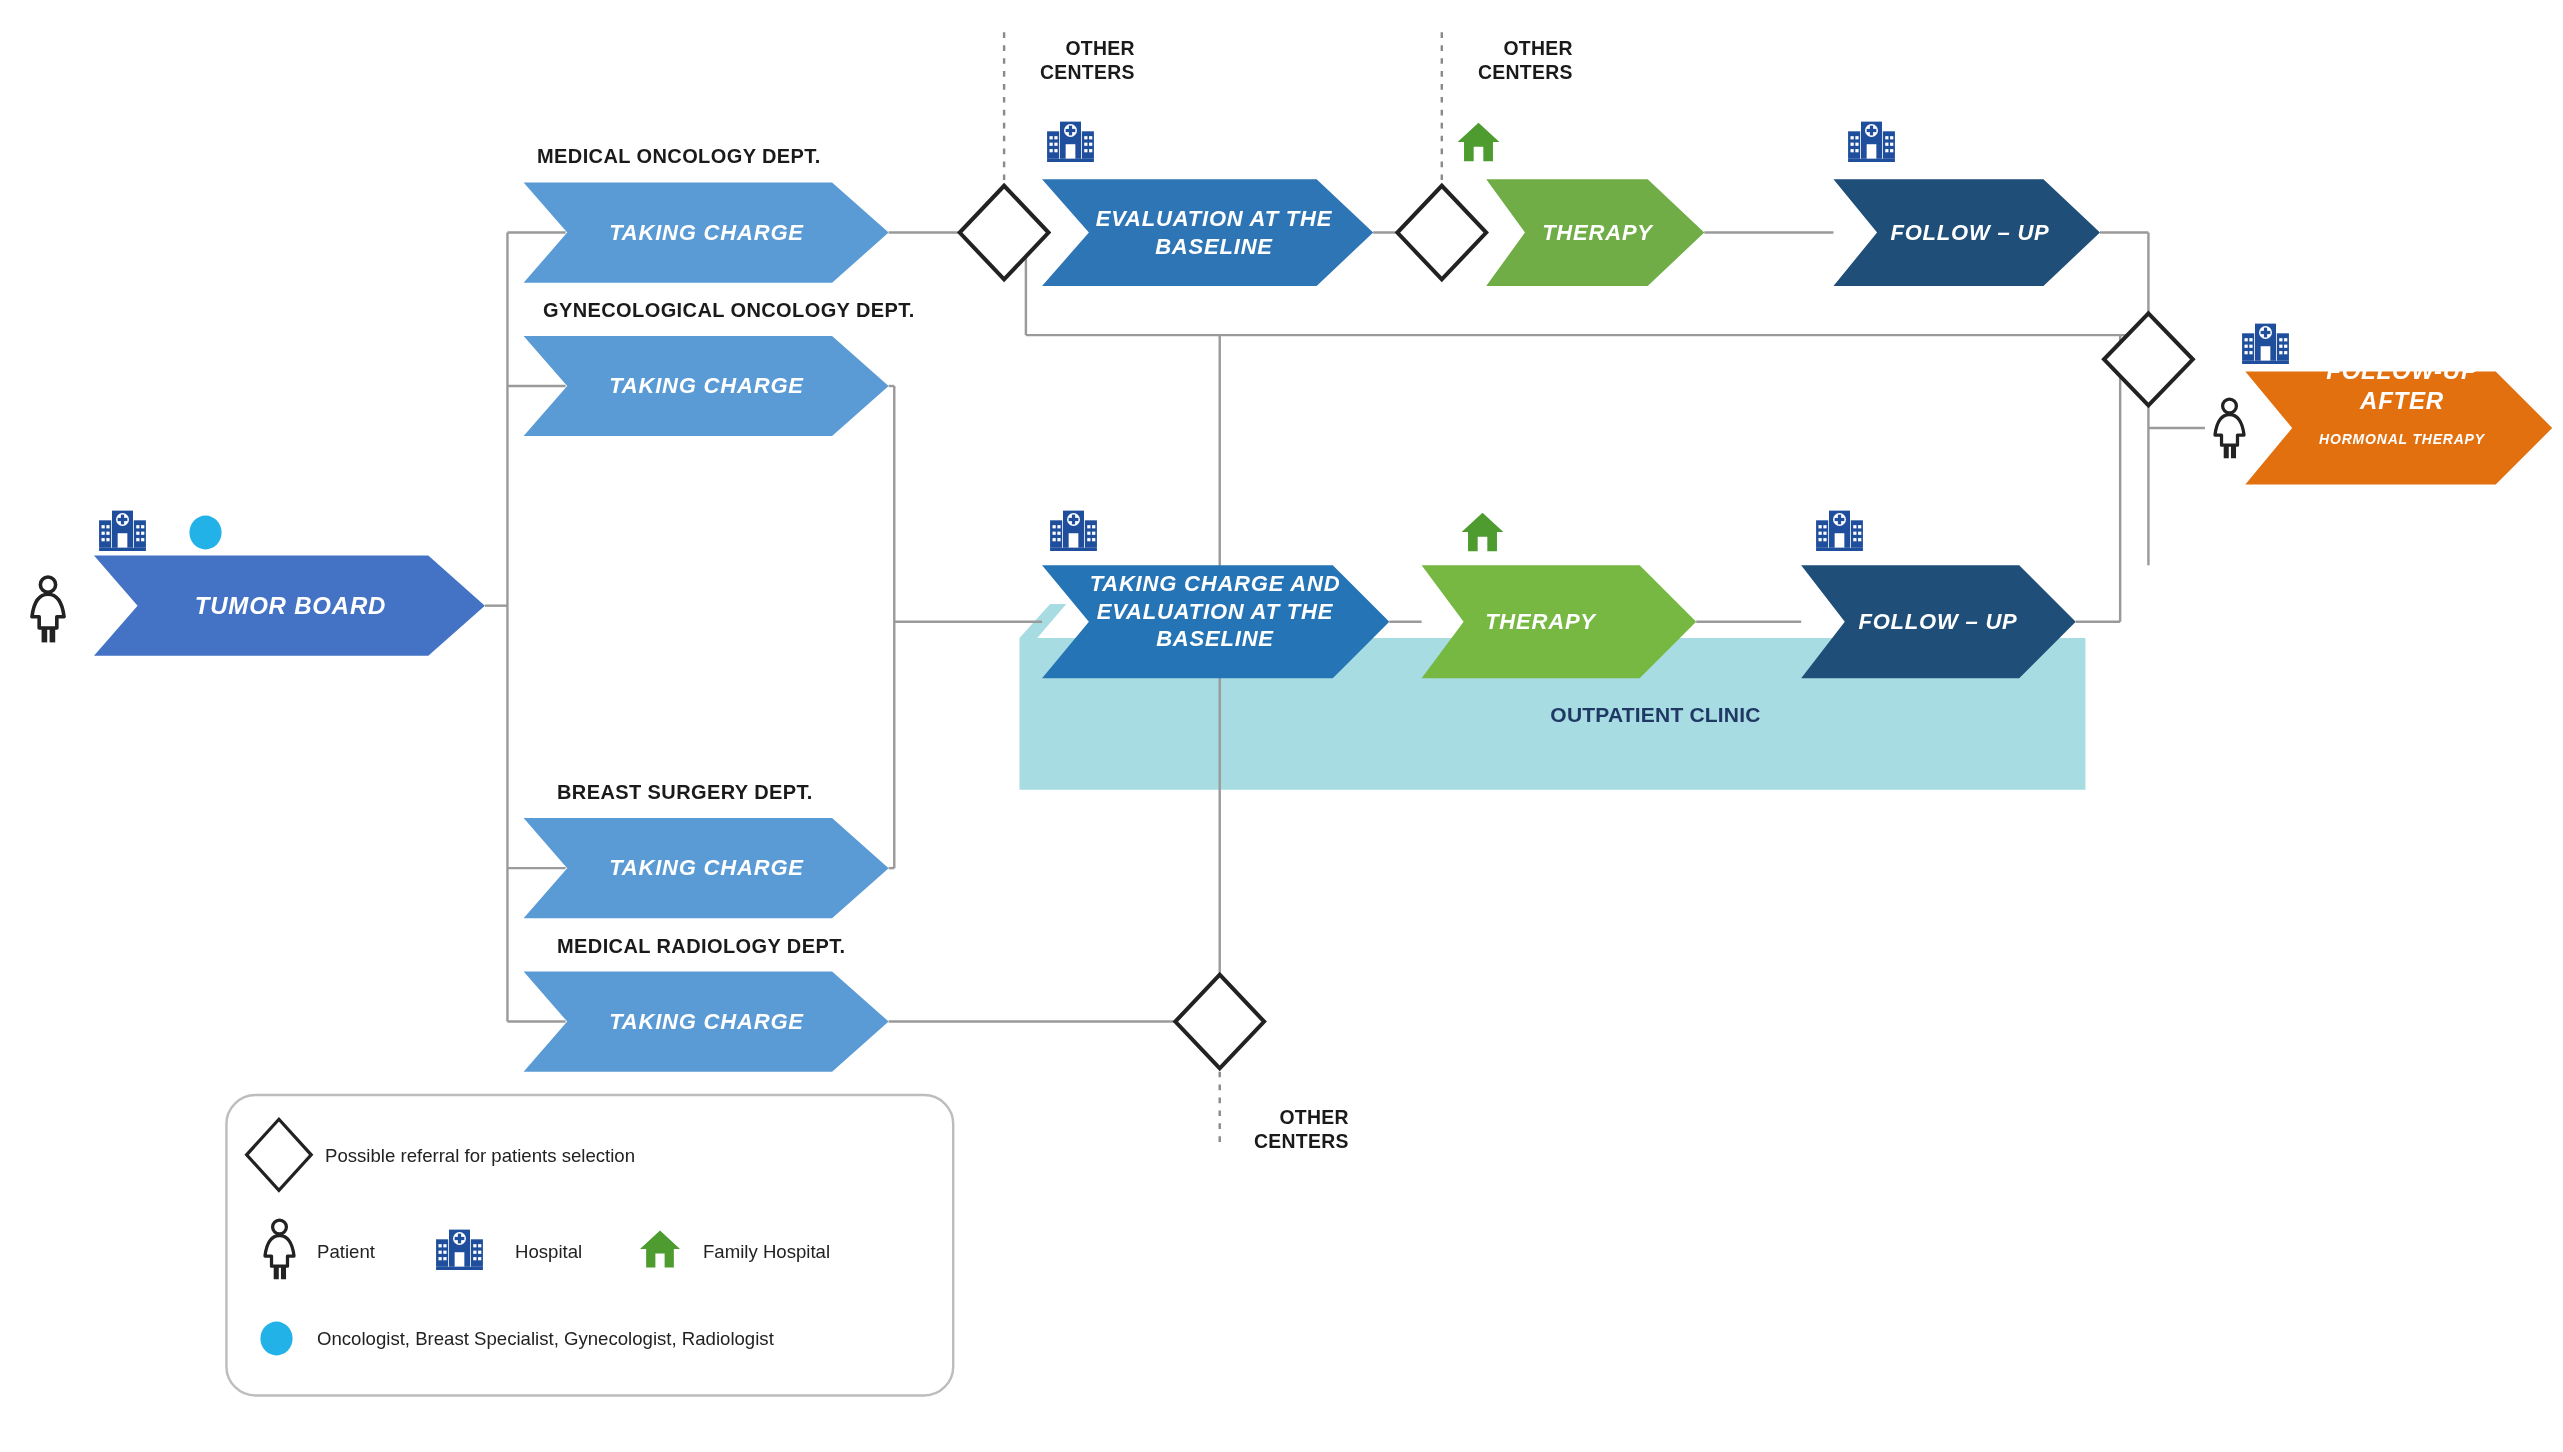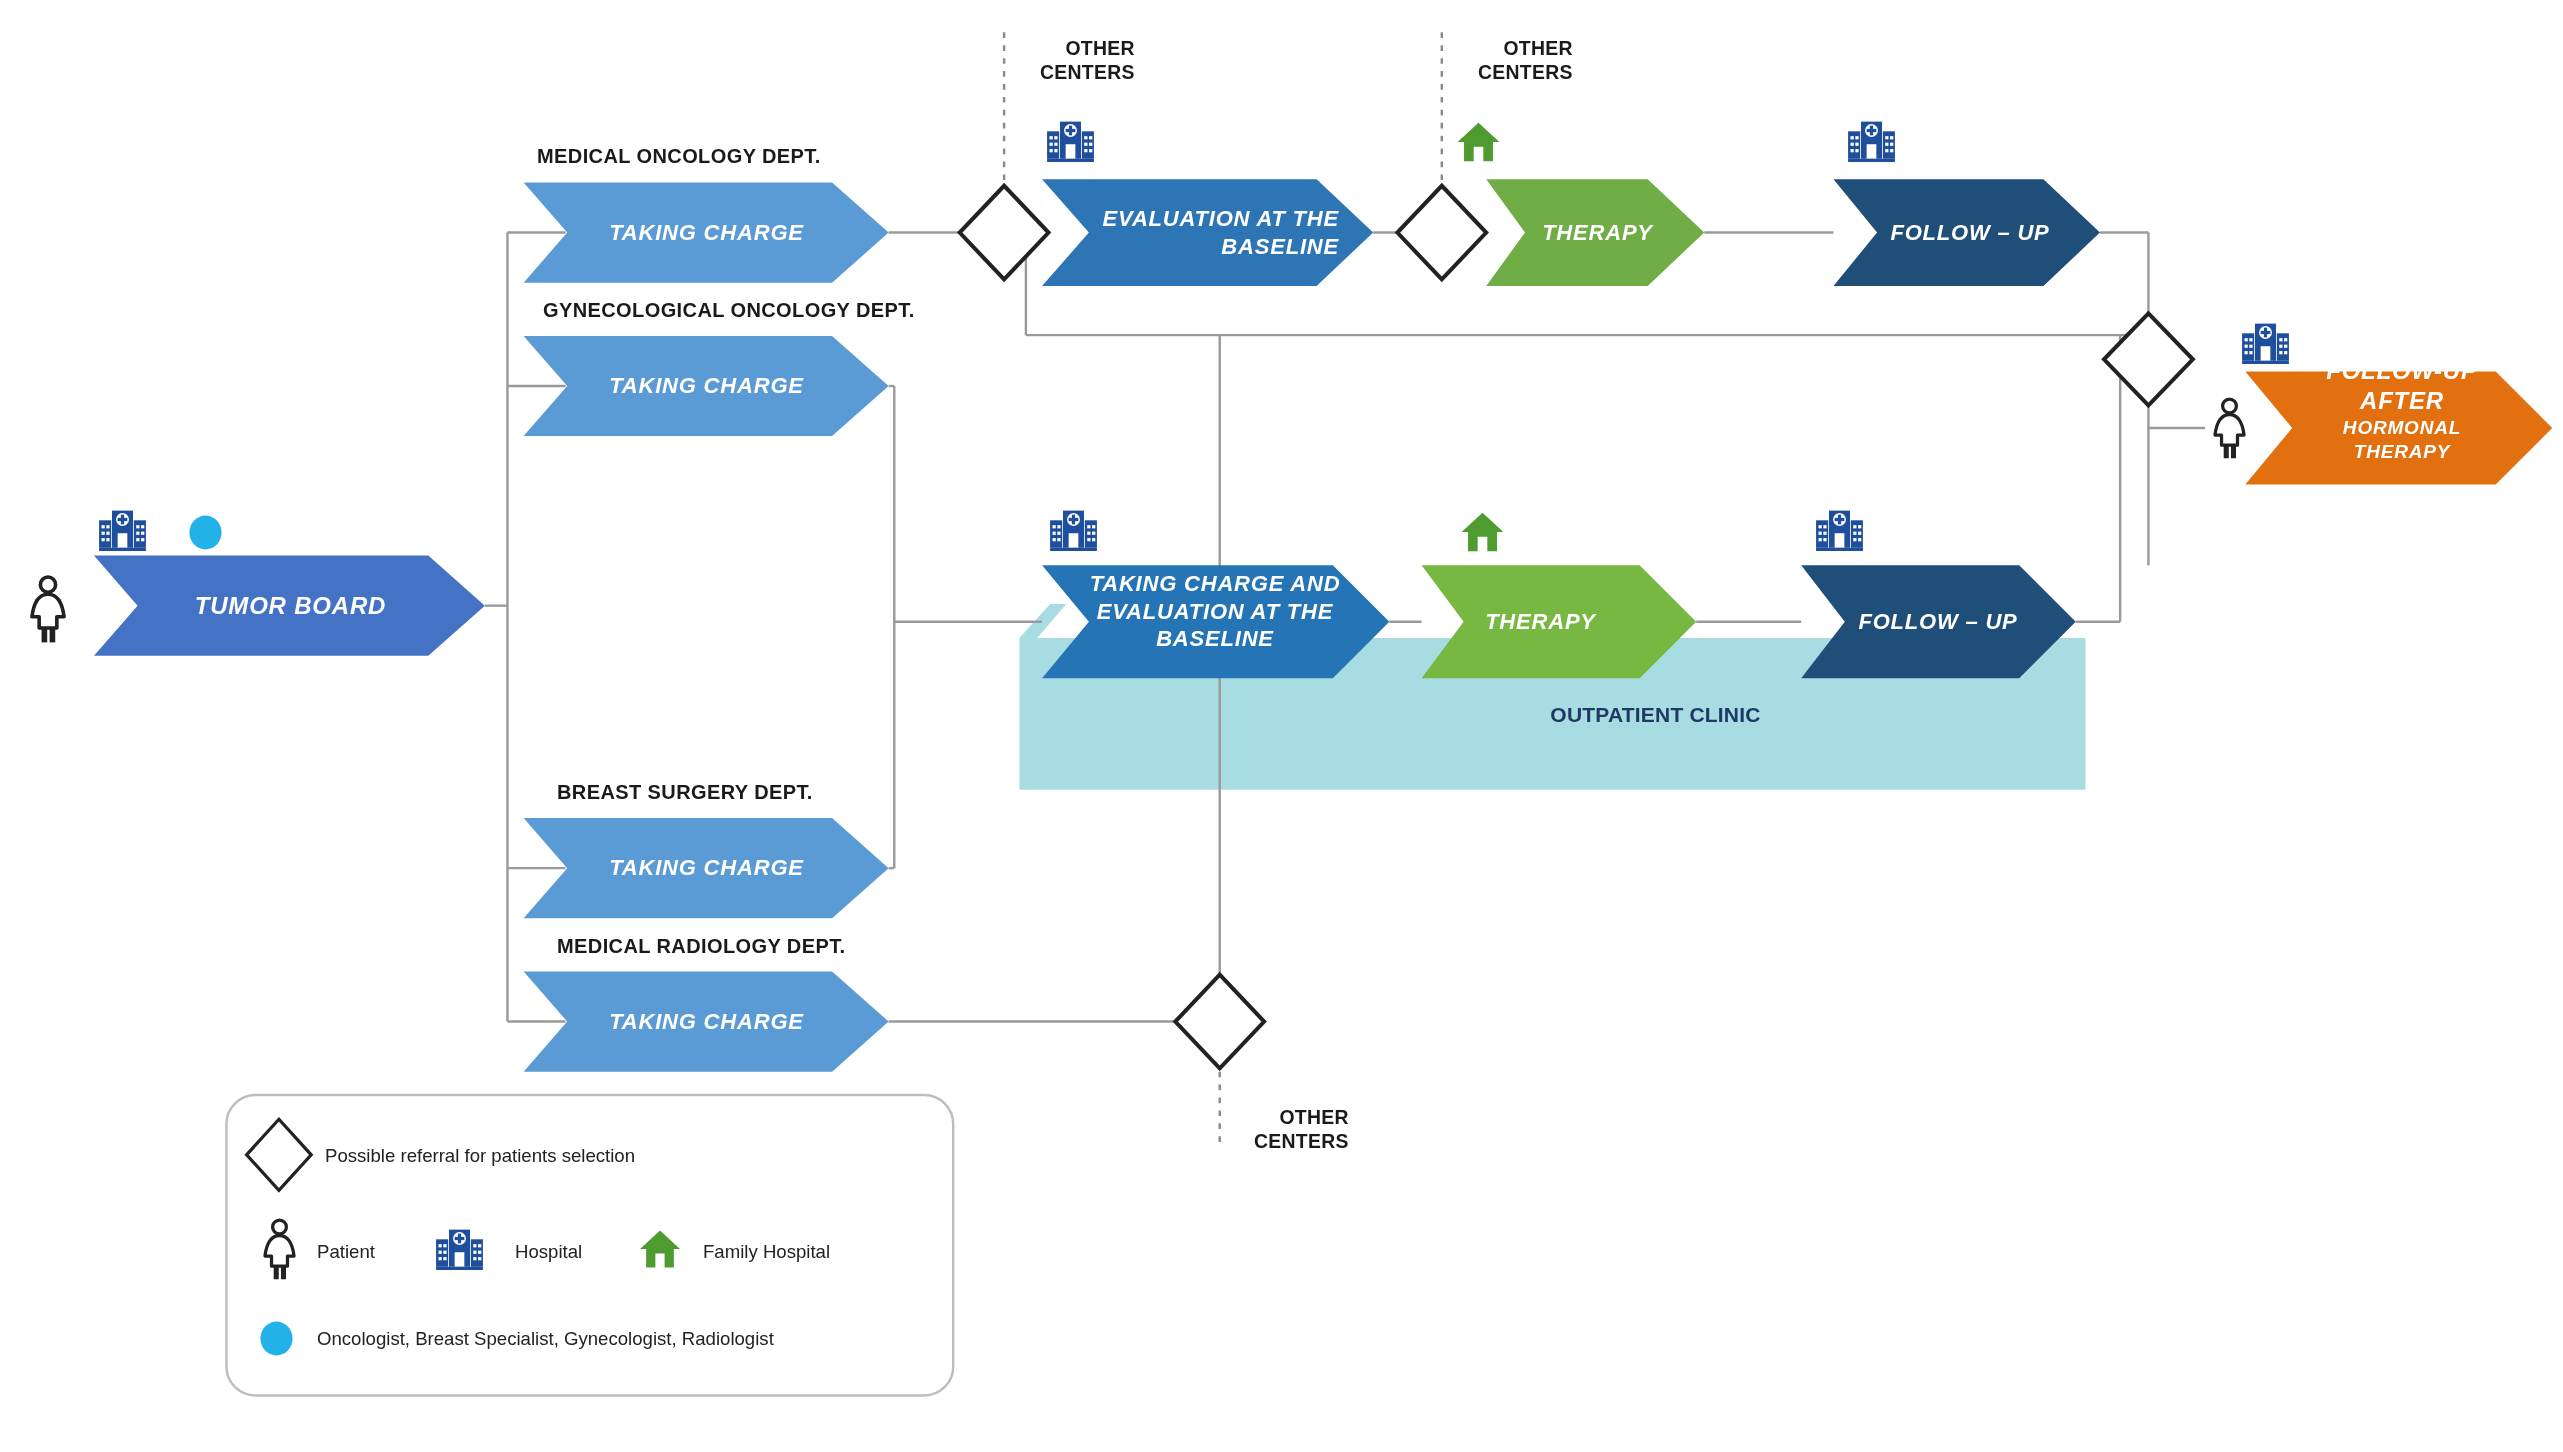--- a/index.html
+++ b/index.html
@@ -359,30 +359,30 @@
     </svg>
   </div>
 
   <div class="chev-text" style="left:137px;top:556px;width:307px;height:100px;font-size:24px;">TUMOR BOARD</div>
 
   <div class="chev-text" style="left:565px;top:183px;width:283px;height:100px;font-size:22px;">TAKING CHARGE</div>
   <div class="chev-text" style="left:565px;top:336px;width:283px;height:100px;font-size:22px;">TAKING CHARGE</div>
   <div class="chev-text" style="left:565px;top:818px;width:283px;height:100px;font-size:22px;">TAKING CHARGE</div>
   <div class="chev-text" style="left:565px;top:972px;width:283px;height:100px;font-size:22px;">TAKING CHARGE</div>
 
-  <div class="chev-text" style="left:1089px;top:179px;width:250px;height:107px;font-size:22px;text-align:right;">EVALUATION AT THE BASELINE</div>
+  <div class="chev-text" style="left:1089px;top:179px;width:250px;height:107px;font-size:22px;">EVALUATION AT THE BASELINE</div>
   <div class="chev-text" style="left:1525px;top:179px;width:145px;height:107px;font-size:22px;">THERAPY</div>
   <div class="chev-text" style="left:1877px;top:179px;width:186px;height:107px;font-size:22px;">FOLLOW – UP</div>
 
   <div class="chev-text" style="left:1089px;top:565px;width:252px;height:93px;font-size:22px;">TAKING CHARGE AND EVALUATION AT THE BASELINE</div>
   <div class="chev-text" style="left:1464px;top:565px;width:153px;height:113px;font-size:22px;">THERAPY</div>
   <div class="chev-text" style="left:1845px;top:565px;width:186px;height:113px;font-size:22px;">FOLLOW – UP</div>
 
   <div class="chev-text" style="left:2293px;top:368px;width:218px;height:36px;font-size:24px;">FOLLOW-UP AFTER</div>
-  <div class="chev-text" style="left:2293px;top:422px;width:218px;height:36px;font-size:19px;">HORMONAL THERAPY</div>
+  <div class="chev-text" style="left:2293px;top:422px;width:218px;height:36px;font-size:14px;">HORMONAL THERAPY</div>
 
   <div class="dept-label" style="left:537px;top:145px;">MEDICAL ONCOLOGY DEPT.</div>
   <div class="dept-label" style="left:543px;top:299px;">GYNECOLOGICAL ONCOLOGY DEPT.</div>
   <div class="dept-label" style="left:557px;top:781px;">BREAST SURGERY DEPT.</div>
   <div class="dept-label" style="left:557px;top:935px;">MEDICAL RADIOLOGY DEPT.</div>
 
   <div class="band-text" style="left:1373px;top:701px;width:565px;">
     <div>OUTPATIENT CLINIC</div>
   </div>
 

